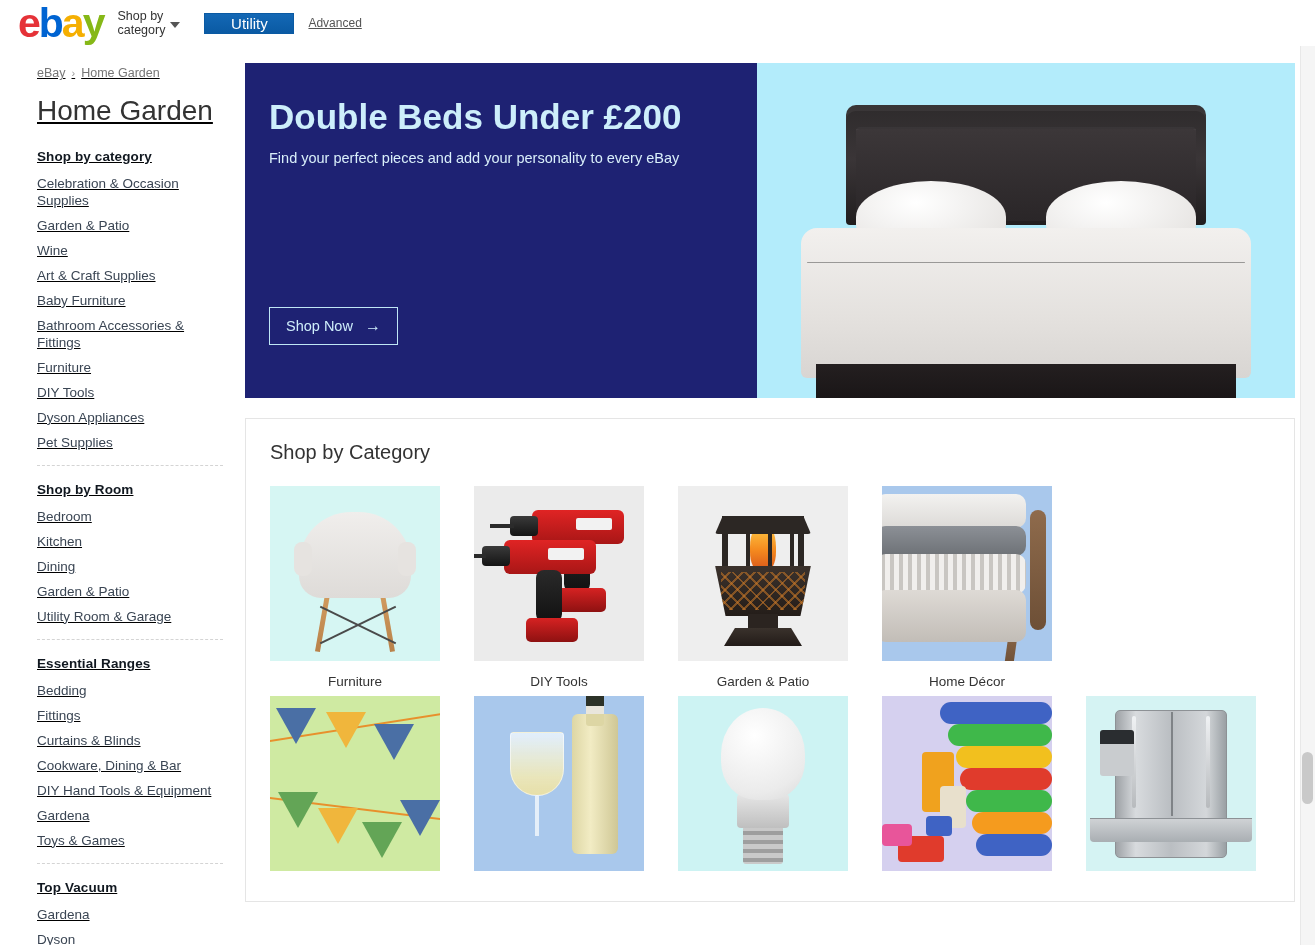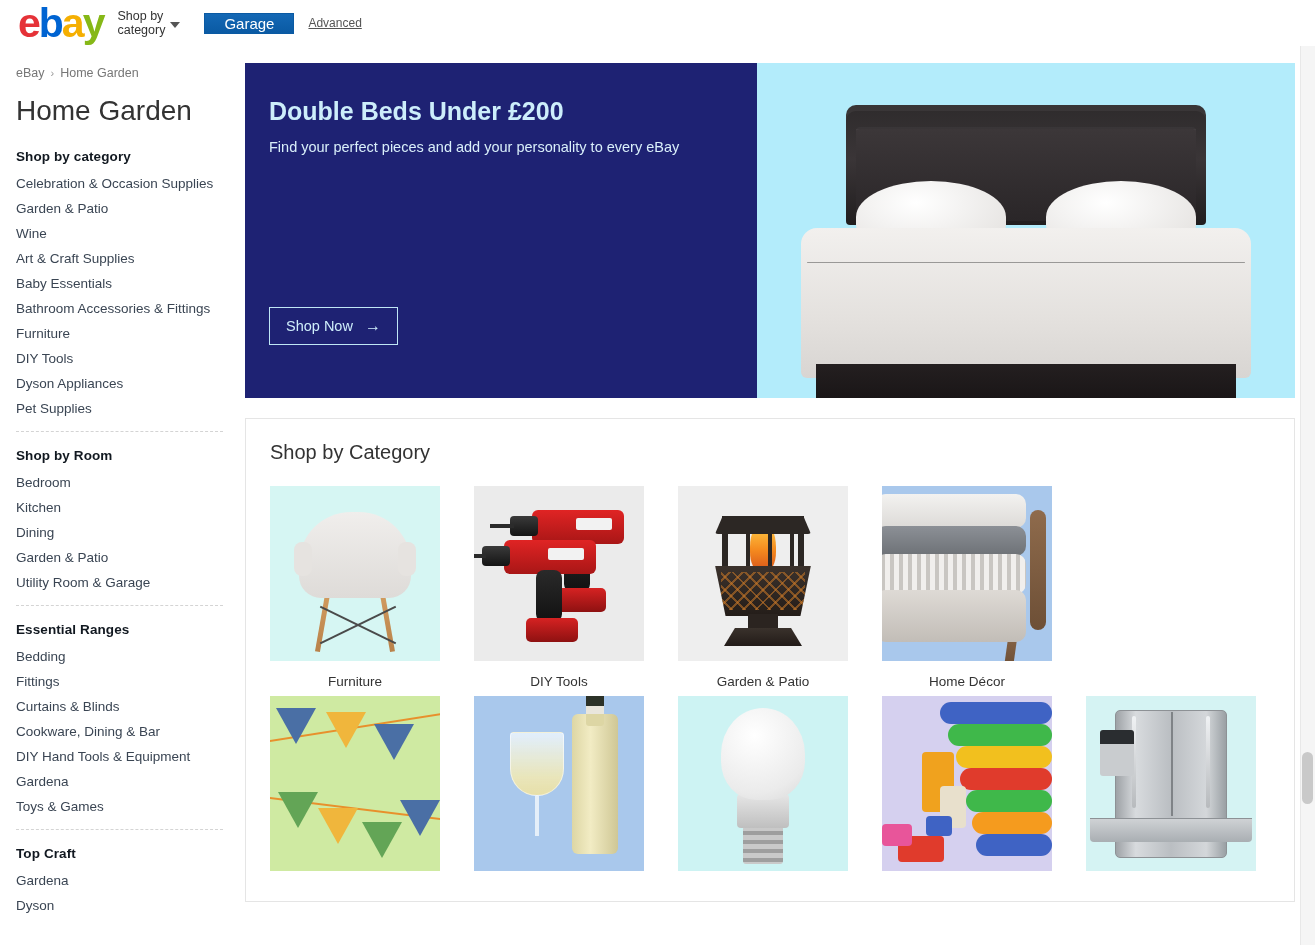--- a/index.html
+++ b/index.html
@@ -122,23 +122,24 @@
   .page {
     display: flex;
     background: #fff;
     height: calc(945px - 46px);
   }
 
   
   .sidebar {
     width: 245px;
     flex: 0 0 245px;
-    padding: 20px 22px 0 16px;
+    padding: 20px 22px 0 37px;
     background: #fff;
     overflow: hidden;
+    text-decoration: underline;
   }
   .breadcrumb {
     font-size: 12.5px;
     color: #767676;
     margin-bottom: 16px;
     display: flex;
     align-items: center;
     gap: 6px;
   }
   .breadcrumb a { color: #767676; text-decoration: none; cursor: pointer; }
@@ -194,21 +195,21 @@
     width: 512px;
     flex: 0 0 512px;
     background: #1e2273;
     padding: 34px 36px 30px 24px;
     display: flex;
     flex-direction: column;
     position: relative;
   }
   .hero-title {
     color: #cdeefb;
-    font-size: 25px;
+    font-size: 35px;
     font-weight: bold;
     margin: 0 0 12px 0;
     line-height: 1.15;
   }
   .hero-sub {
     color: #d9effa;
     font-size: 14.5px;
     line-height: 1.35;
     margin: 0;
   }
@@ -638,21 +639,21 @@
       <span class="lg-y">y</span>
   </div>
 
   <div class="shop-by-cat">
     <span class="sbc-text">Shop by
 category</span>
     <span class="caret-down"></span>
   </div>
 
 
-  <button class="search-btn">Garage</button>
+  <button class="search-btn">Utility</button>
   <a class="advanced-link" href="#">Advanced</a>
 </div>
 
 <div class="page">
 
   <aside class="sidebar">
 
     <div class="breadcrumb">
       <a href="#">eBay</a>
       <span class="sep">›</span>
@@ -661,21 +662,21 @@
 
     <h1 class="page-title">Home Garden</h1>
 
     <div id="nav-groups">
         <div class="nav-group">
           <div class="nav-heading">Shop by category</div>
           <a class="nav-link" href="#">Celebration &amp; Occasion Supplies</a>
           <a class="nav-link" href="#">Garden &amp; Patio</a>
           <a class="nav-link" href="#">Wine</a>
           <a class="nav-link" href="#">Art &amp; Craft Supplies</a>
-          <a class="nav-link" href="#">Baby Essentials</a>
+          <a class="nav-link" href="#">Baby Furniture</a>
           <a class="nav-link" href="#">Bathroom Accessories &amp; Fittings</a>
           <a class="nav-link" href="#">Furniture</a>
           <a class="nav-link" href="#">DIY Tools</a>
           <a class="nav-link" href="#">Dyson Appliances</a>
           <a class="nav-link" href="#">Pet Supplies</a>
         </div>
         <hr class="nav-divider">
         <div class="nav-group">
           <div class="nav-heading">Shop by Room</div>
           <a class="nav-link" href="#">Bedroom</a>
@@ -690,21 +691,21 @@
           <a class="nav-link" href="#">Bedding</a>
           <a class="nav-link" href="#">Fittings</a>
           <a class="nav-link" href="#">Curtains &amp; Blinds</a>
           <a class="nav-link" href="#">Cookware, Dining &amp; Bar</a>
           <a class="nav-link" href="#">DIY Hand Tools &amp; Equipment</a>
           <a class="nav-link" href="#">Gardena</a>
           <a class="nav-link" href="#">Toys &amp; Games</a>
         </div>
         <hr class="nav-divider">
         <div class="nav-group">
-          <div class="nav-heading">Top Craft</div>
+          <div class="nav-heading">Top Vacuum</div>
           <a class="nav-link" href="#">Gardena</a>
           <a class="nav-link" href="#">Dyson</a>
         </div>
       </div>
   </aside>
 
   <main class="main">
 
     <section class="hero">
       <div class="hero-left">

